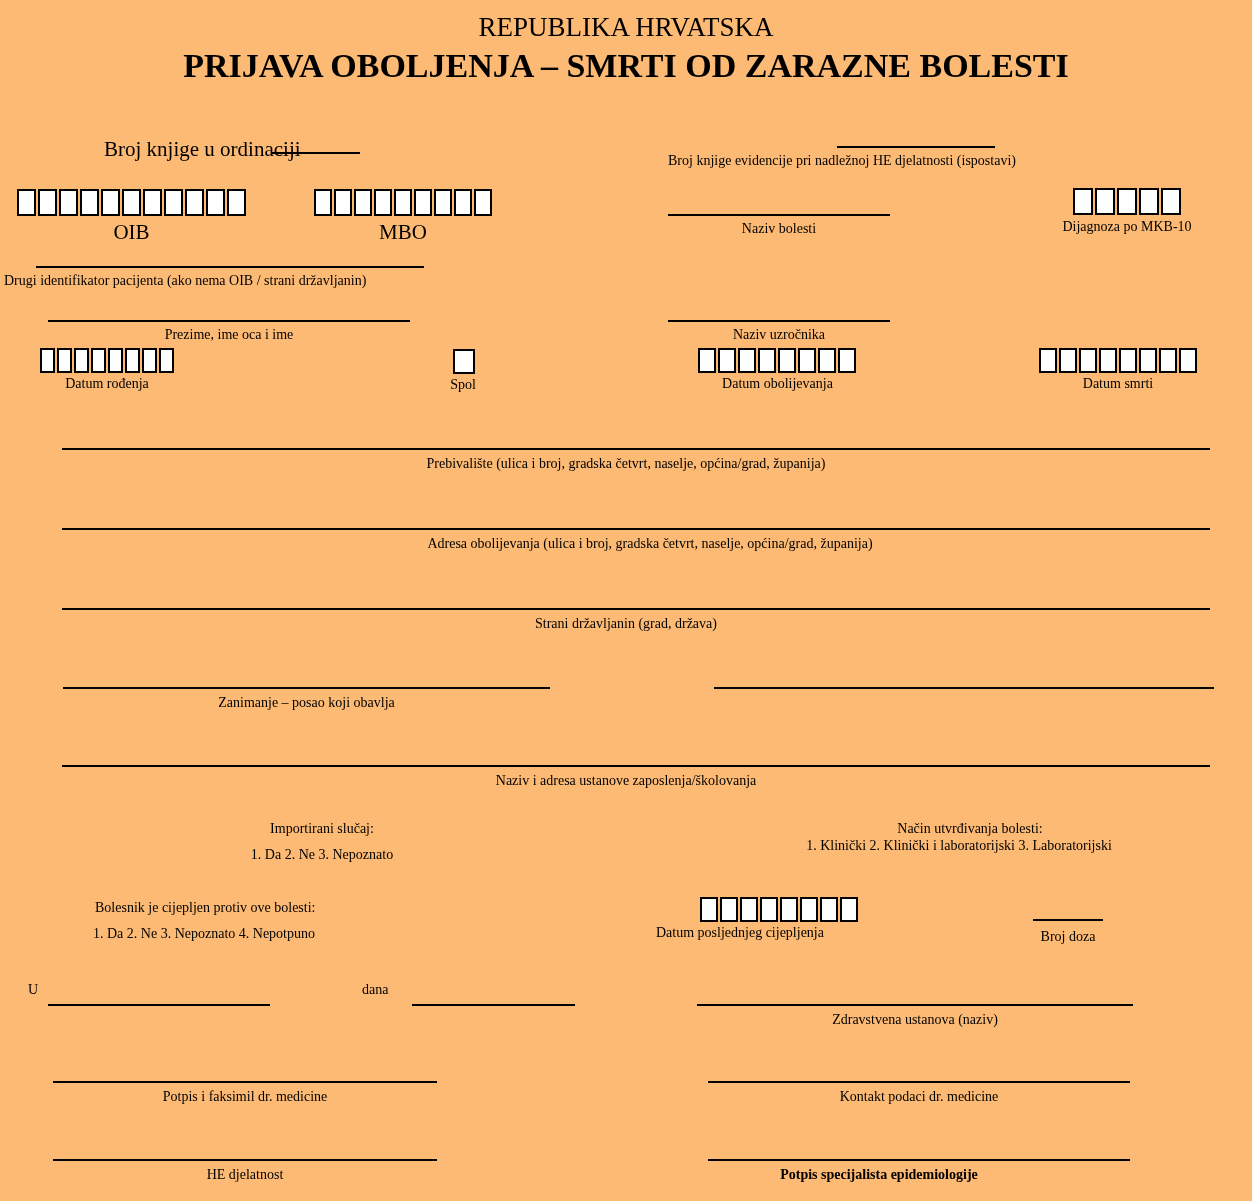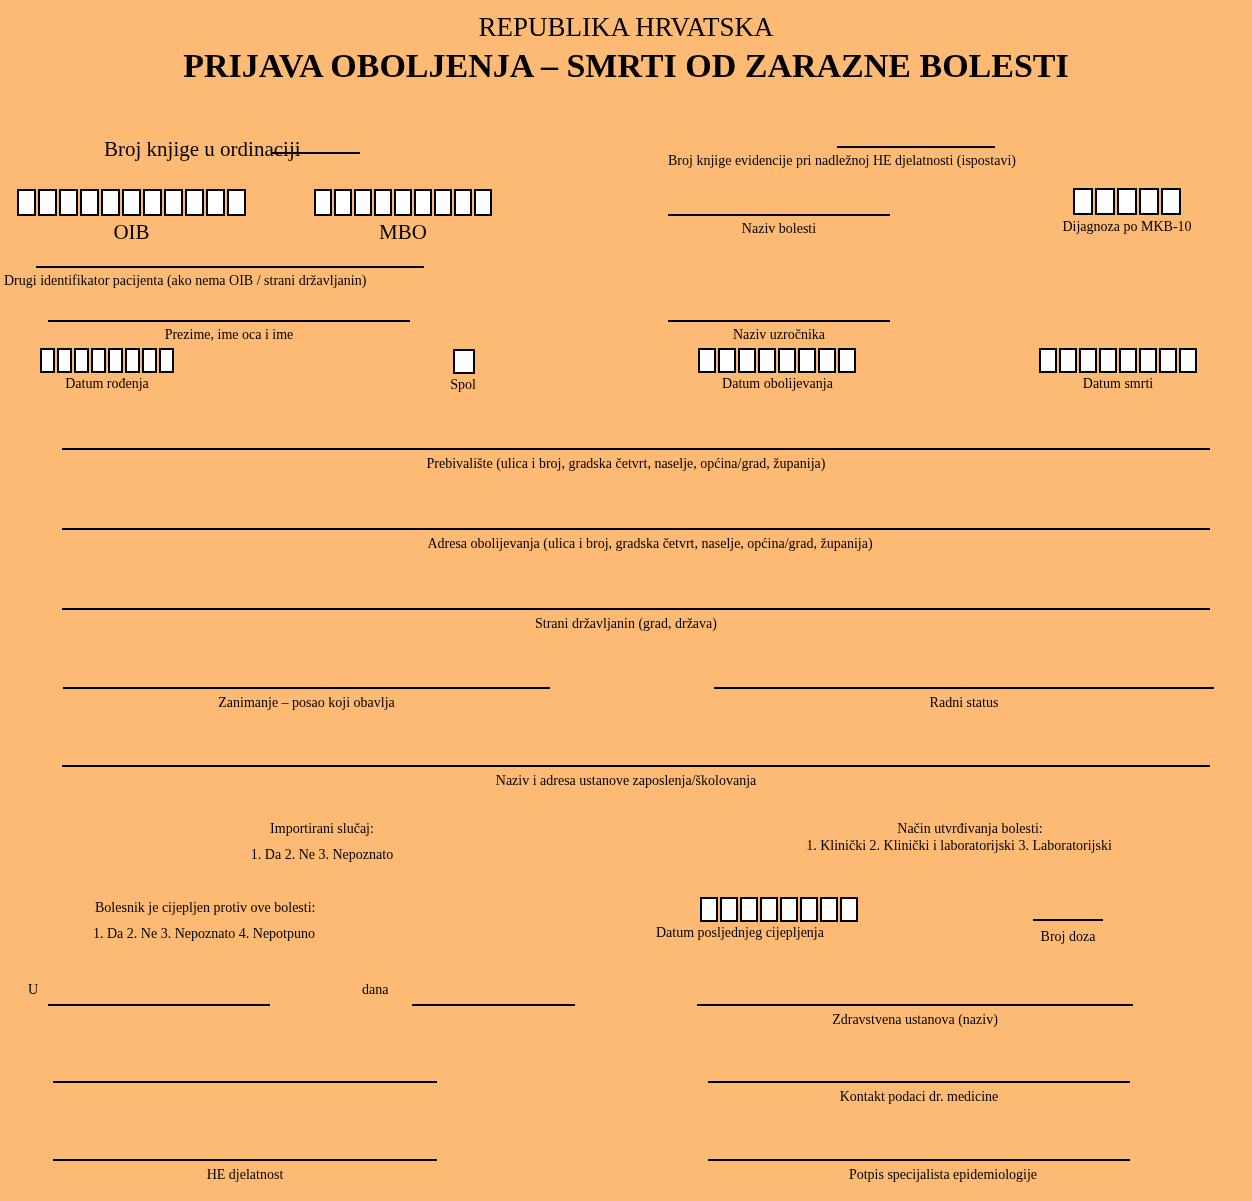--- a/index.html
+++ b/index.html
@@ -130,21 +130,20 @@
   <div class="fline" style="left:62px;top:528px;width:1148px;"></div>
   <div class="lbl ctr" style="left:0px;top:536px;width:1252px;padding-left:24px;">Adresa obolijevanja (ulica i broj, gradska četvrt, naselje, općina/grad, županija)</div>
 
   <div class="fline" style="left:62px;top:608px;width:1148px;"></div>
   <div class="lbl ctr" style="left:0px;top:616px;width:1252px;">Strani državljanin (grad, država)</div>
 
   <div class="fline" style="left:63px;top:687px;width:487px;"></div>
   <div class="lbl ctr" style="left:63px;top:695px;width:487px;">Zanimanje – posao koji obavlja</div>
 
   <div class="fline" style="left:714px;top:687px;width:500px;"></div>
-  <div class="lbl ctr" style="left:714px;top:695px;width:500px;">Radni status</div>
 
   <div class="fline" style="left:62px;top:765px;width:1148px;"></div>
   <div class="lbl ctr" style="left:122px;top:821px;width:400px;">Importirani slučaj:</div>
 
   <div class="lbl ctr" style="left:0px;top:773px;width:1252px;">Naziv i adresa ustanove zaposlenja/školovanja</div>
   <div class="lbl ctr" style="left:107px;top:847px;width:430px;">1. Da 2. Ne 3. Nepoznato</div>
 
   <div class="lbl ctr" style="left:760px;top:821px;width:420px;">Način utvrđivanja bolesti:</div>
   <div class="lbl ctr" style="left:703px;top:838px;width:512px;">1. Klinički  2. Klinički i laboratorijski  3. Laboratorijski</div>
 
@@ -168,23 +167,24 @@
 
   <div class="lbl" style="left:28px;top:982px;">U</div>
   <div class="fline" style="left:48px;top:1004px;width:222px;"></div>
   <div class="lbl" style="left:362px;top:982px;">dana</div>
   <div class="fline" style="left:412px;top:1004px;width:163px;"></div>
 
   <div class="fline" style="left:697px;top:1004px;width:436px;"></div>
   <div class="lbl ctr" style="left:697px;top:1012px;width:436px;">Zdravstvena ustanova (naziv)</div>
 
   <div class="fline" style="left:53px;top:1081px;width:384px;"></div>
+  <div class="lbl ctr" style="left:53px;top:1089px;width:384px;">Potpis i faksimil dr. medicine</div>
 
   <div class="fline" style="left:708px;top:1081px;width:422px;"></div>
   <div class="lbl ctr" style="left:708px;top:1089px;width:422px;">Kontakt podaci dr. medicine</div>
 
   <div class="fline" style="left:53px;top:1159px;width:384px;"></div>
   <div class="lbl ctr" style="left:53px;top:1167px;width:384px;">HE djelatnost</div>
 
   <div class="fline" style="left:708px;top:1159px;width:422px;"></div>
-  <div class="lbl ctr" style="left:732px;top:1167px;width:422px;">Potpis specijalista epidemiologije</div>
+  <div class="lbl ctr" style="left:668px;top:1167px;width:422px;font-weight:bold;">Potpis specijalista epidemiologije</div>
 
 </div>
 
 </body></html>

